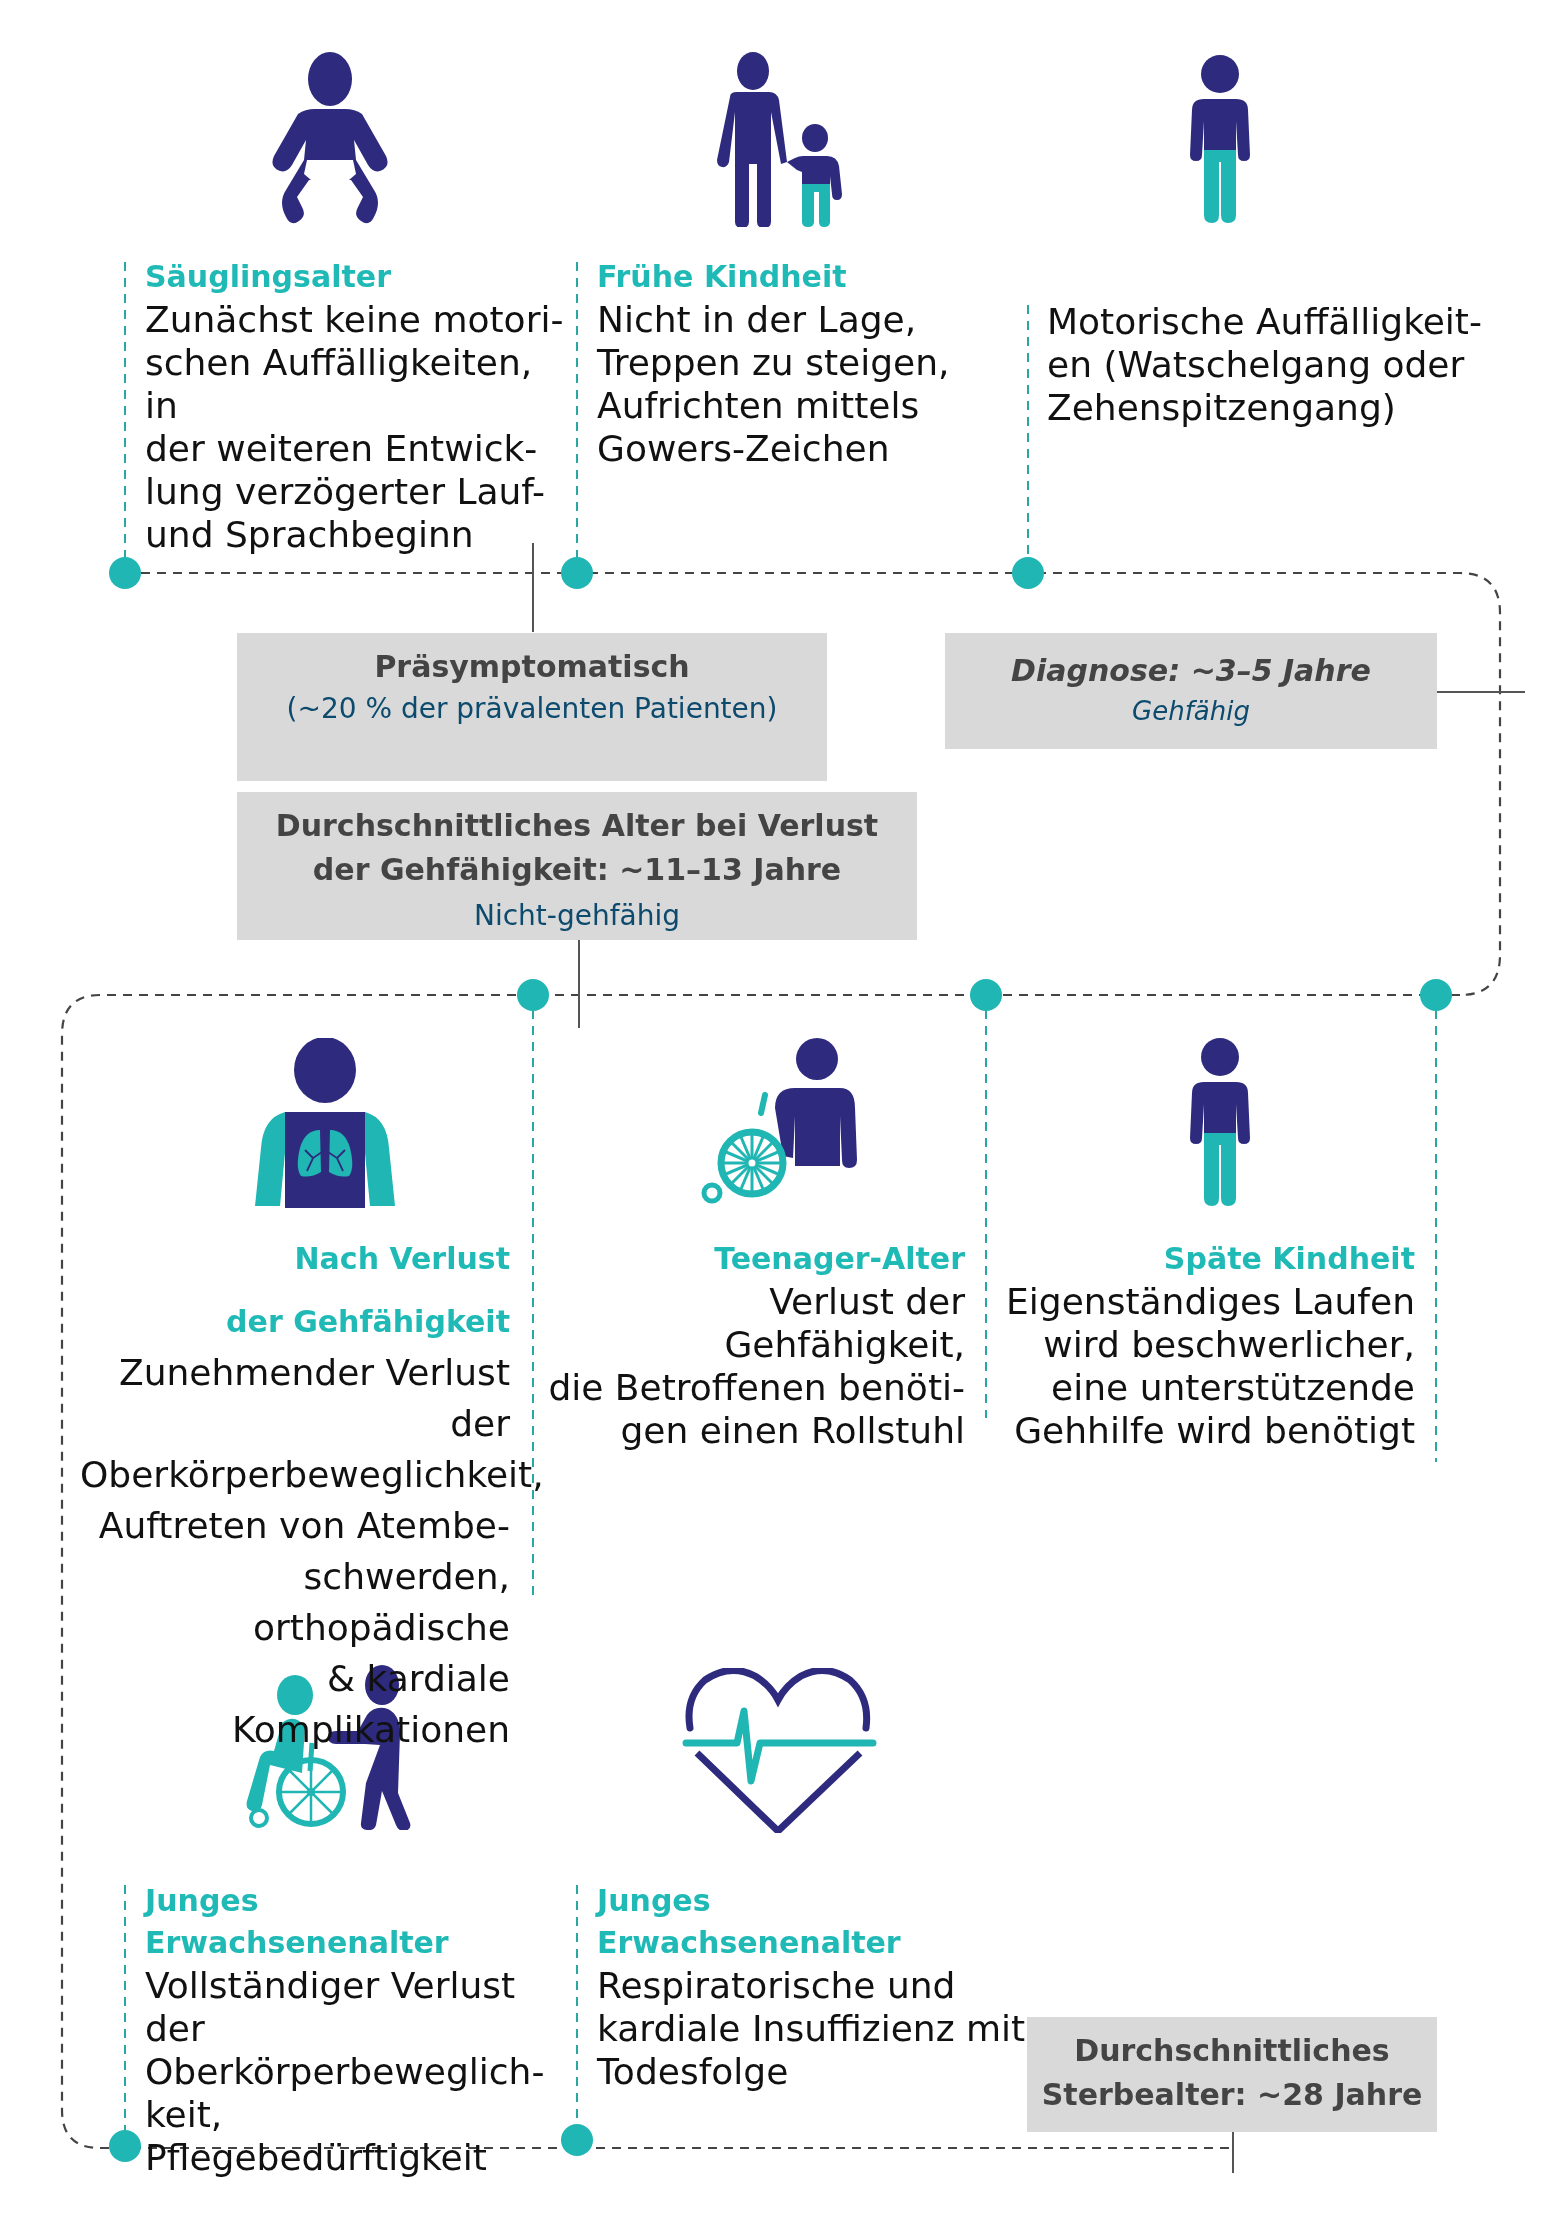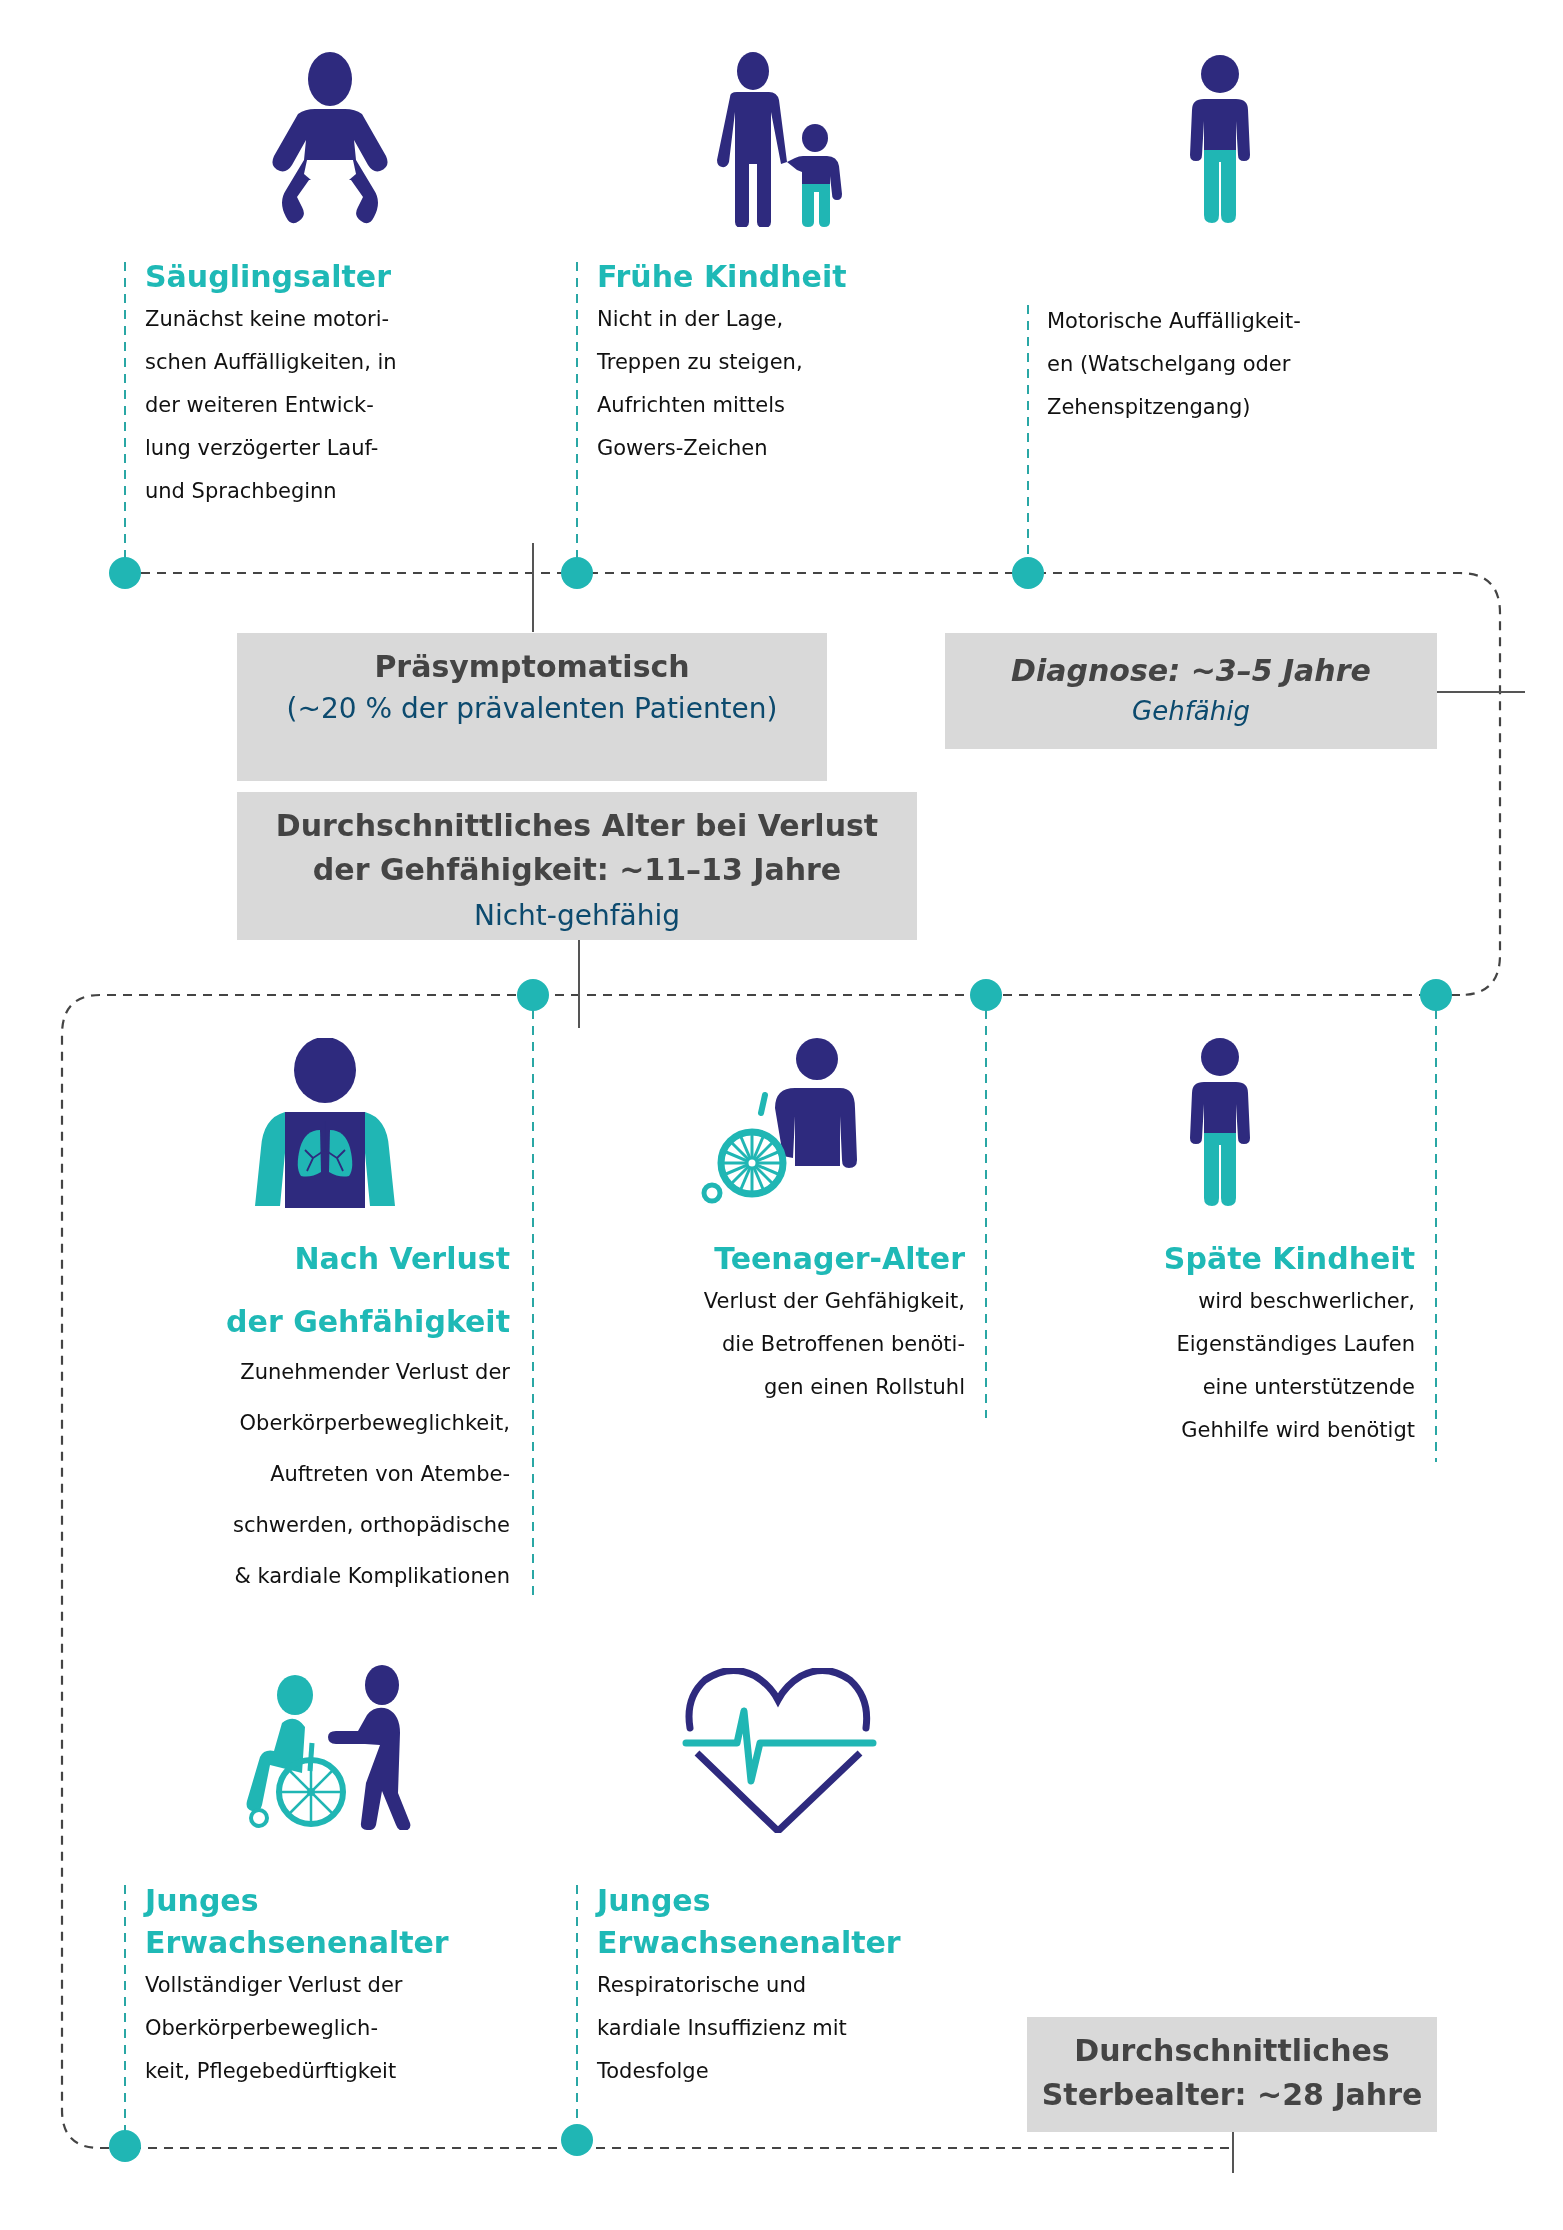--- a/index.html
+++ b/index.html
@@ -2,21 +2,21 @@
 <html><head>
 <meta charset="utf-8">
 <style>
   html, body { margin:0; padding:0; background:#ffffff; }
   body { width:1563px; height:2230px; position:relative; overflow:hidden;
          font-family:"DejaVu Sans", sans-serif; color:#111; }
   .abs { position:absolute; }
   #lines { position:absolute; left:0; top:0; width:1563px; height:2230px; }
   .stage-title { color:#1fb9b6; font-weight:bold; font-size:30px; line-height:42px;
                  font-family:"DejaVu Sans", sans-serif; }
-  .stage-text { color:#111; font-size:21px; line-height:43px; }
+  .stage-text { color:#111; font-size:36px; line-height:43px; }
   .left-col .stage-title, .left-col .stage-text { text-align:left; }
   .right-col .stage-title, .right-col .stage-text { text-align:right; }
   .grey-box { position:absolute; background:#d9d9d9; color:#444;
               text-align:center; box-sizing:border-box; }
   .gb-title { font-weight:bold; font-size:30px; line-height:44px; }
   .gb-sub { font-size:28px; line-height:40px; color:#0c4a6e; }
   .icon { position:absolute; }
 </style>
 </head>
 <body>
@@ -166,22 +166,22 @@
   <div class="stage-text">
     <div>Motorische Auffälligkeit-</div>
     <div>en (Watschelgang oder</div>
     <div>Zehenspitzengang)</div>
   </div>
 </div>
 
 <div class="abs right-col" style="left:1000px;top:1238px;width:415px;">
   <div class="stage-title">Späte Kindheit</div>
   <div class="stage-text">
+    <div>Eigenständiges Laufen</div>
     <div>wird beschwerlicher,</div>
-    <div>Eigenständiges Laufen</div>
     <div>eine unterstützende</div>
     <div>Gehhilfe wird benötigt</div>
   </div>
 </div>
 
 <div class="abs right-col" style="left:545px;top:1238px;width:420px;">
   <div class="stage-title">Teenager-Alter</div>
   <div class="stage-text">
     <div>Verlust der Gehfähigkeit,</div>
     <div>die Betroffenen benöti-</div>

